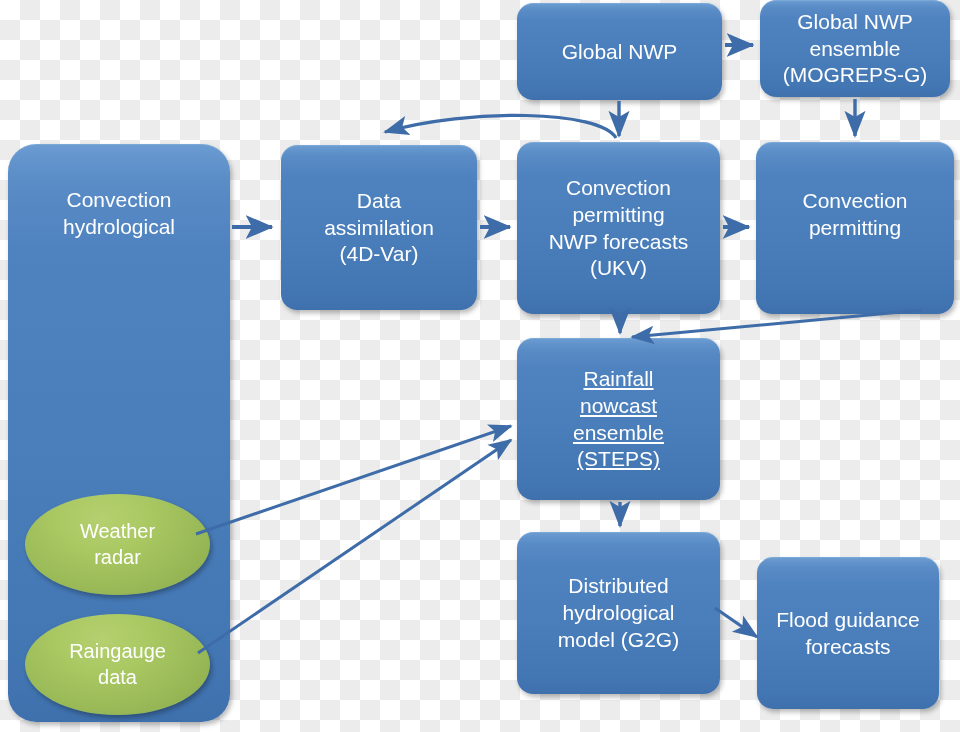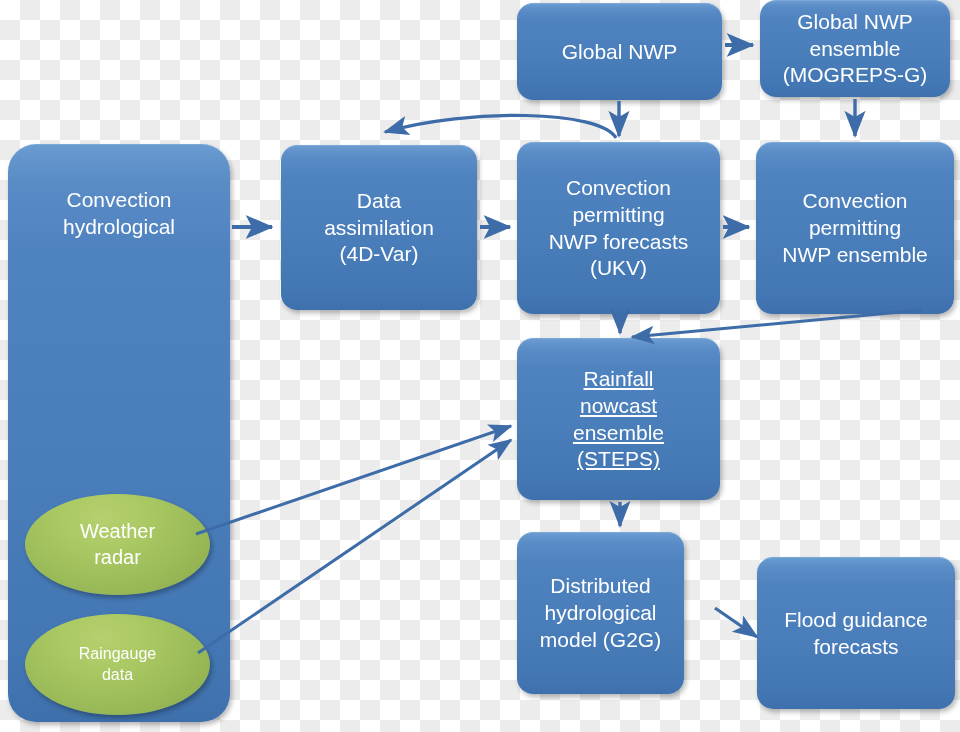--- a/index.html
+++ b/index.html
@@ -154,55 +154,55 @@
       <span>permitting</span><br>
       <span>NWP forecasts</span><br>
       <span>(UKV)</span>
     </span>
   </div>
 
   <div class="node rbox" style="left:756px; top:142px; width:198px; height:172px; font-size:21px;">
     <span class="lbl">
       <span>Convection</span><br>
       <span>permitting</span><br>
-      <span>NWP ensemble</span><br>
+      <br>
     </span>
   </div>
 
   <div class="node rbox" style="left:517px; top:338px; width:203px; height:162px; font-size:21px;text-decoration:underline;">
     <span class="lbl">
       <span>Rainfall</span><br>
       <span>nowcast</span><br>
       <span>ensemble</span><br>
       <span>(STEPS)</span>
     </span>
   </div>
 
-  <div class="node rbox" style="left:517px; top:532px; width:167px; height:162px; font-size:21px;">
+  <div class="node rbox" style="left:517px; top:532px; width:203px; height:162px; font-size:21px;">
     <span class="lbl">
       <span>Distributed</span><br>
       <span>hydrological</span><br>
       <span>model (G2G)</span>
     </span>
   </div>
 
-  <div class="node rbox" style="left:757px; top:557px; width:198px; height:152px; font-size:21px;">
+  <div class="node rbox" style="left:757px; top:557px; width:182px; height:152px; font-size:21px;">
     <span class="lbl">
       <span>Flood guidance</span><br>
       <span>forecasts</span>
     </span>
   </div>
 
   <div class="node ellipse" style="left:25px; top:494px; width:185px; height:101px; font-size:20px;text-align:center;">
     <span class="lbl">
       <span>Weather</span><br>
       <span>radar</span>
     </span>
   </div>
 
-  <div class="node ellipse" style="left:25px; top:614px; width:185px; height:101px; font-size:16px;">
+  <div class="node ellipse" style="left:25px; top:614px; width:185px; height:101px; font-size:20px;">
     <span class="lbl">
       <span>Raingauge</span><br>
       <span>data</span>
     </span>
   </div>
 
 </div>
 
 </body></html>

